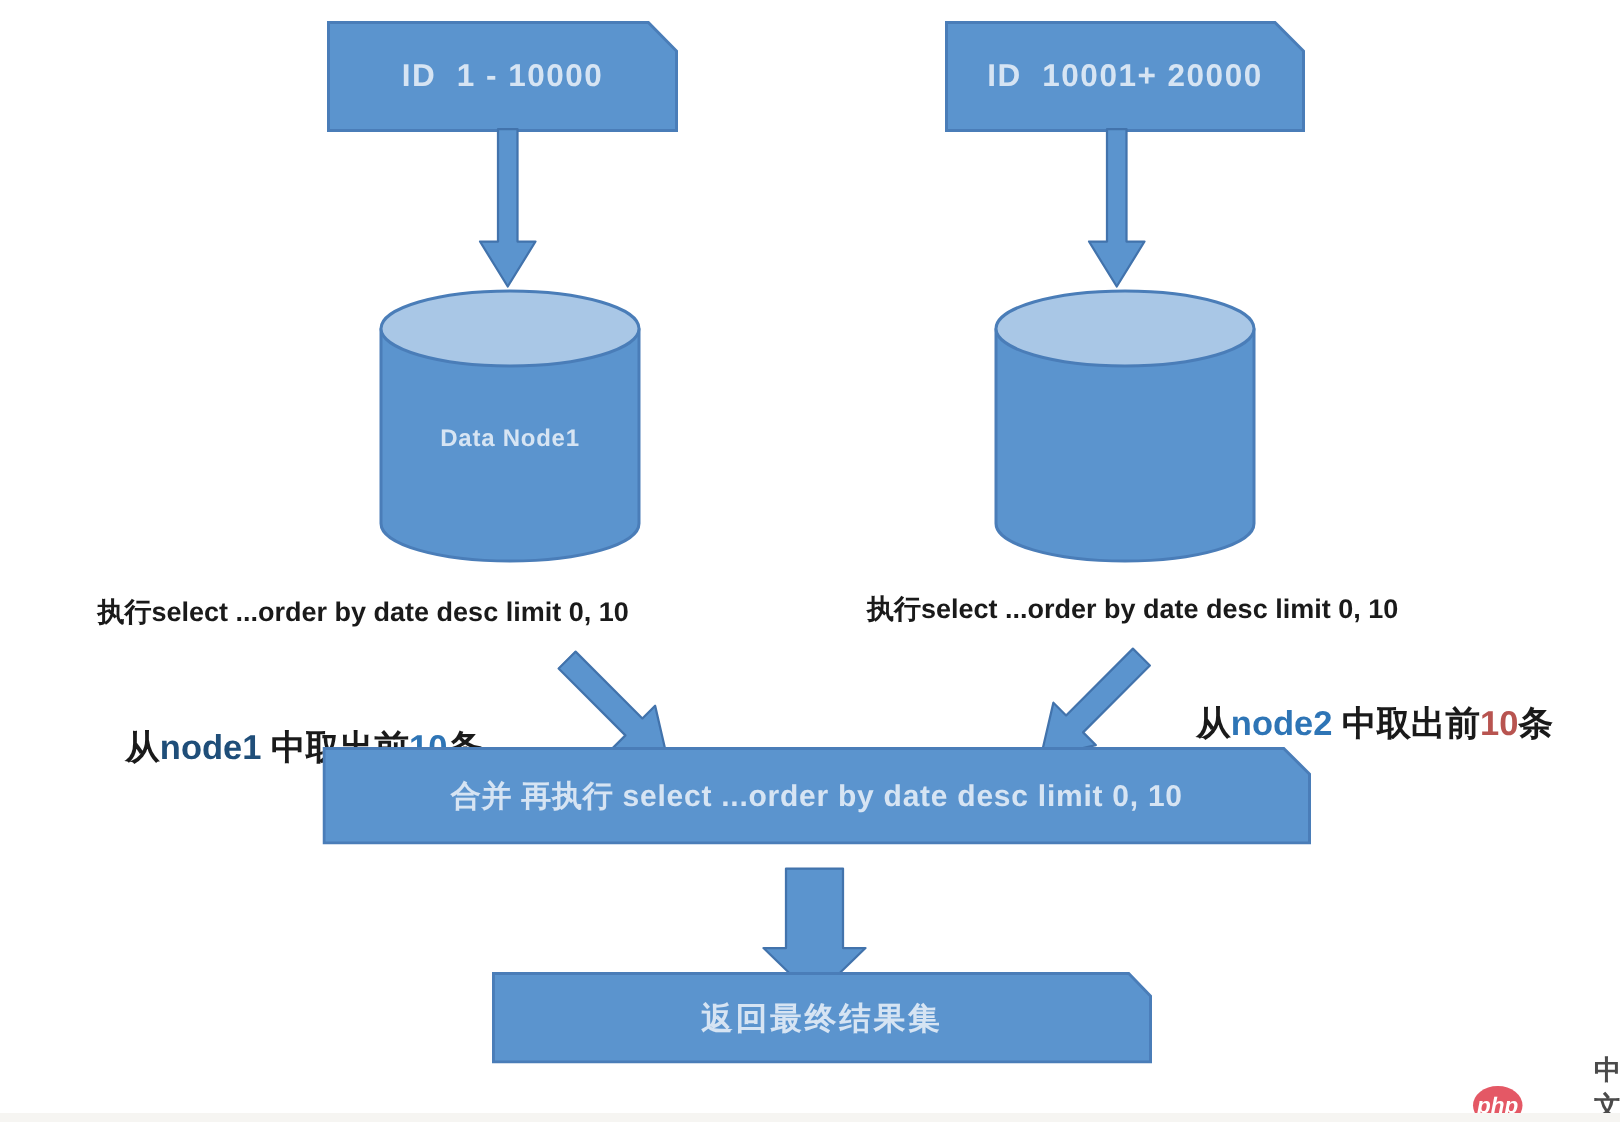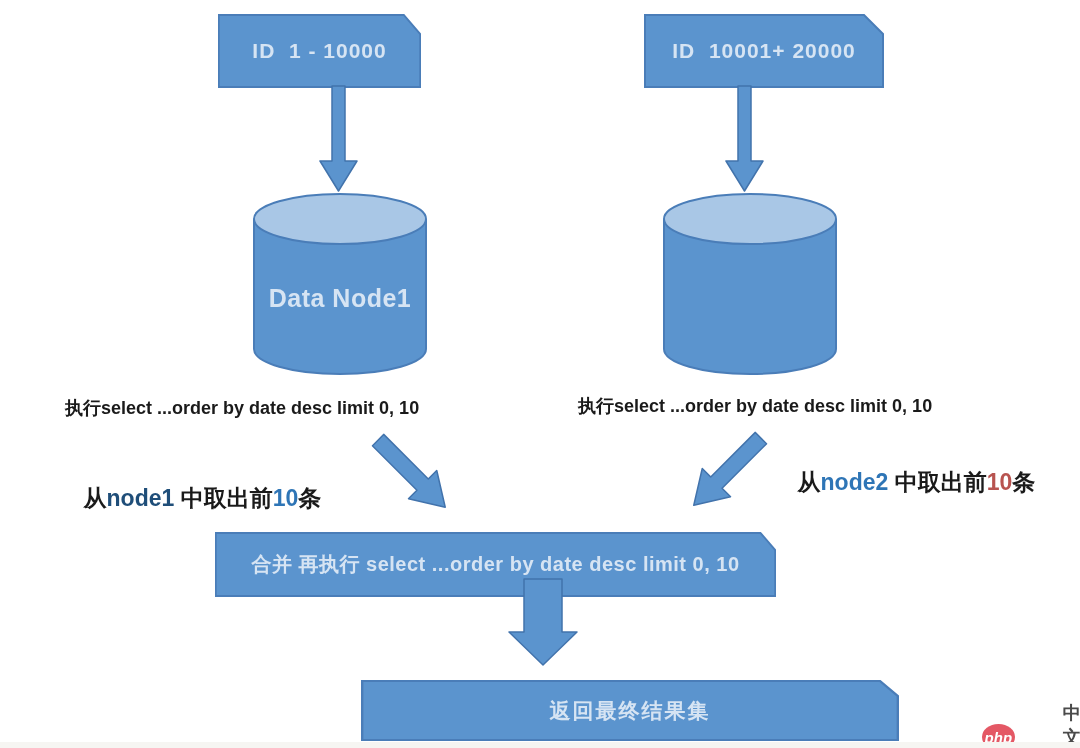--- a/index.html
+++ b/index.html
@@ -26,21 +26,21 @@
     font-weight:bold;white-space:pre;
   }
   .id-label{font-size:21px;letter-spacing:1px;}
   .merge-label{font-size:20px;font-weight:600;letter-spacing:.5px;}
   .final-label{font-size:21px;letter-spacing:2px;}
 
   .cylinder svg{position:absolute;left:0;top:0;}
   .cyl-label{
     position:absolute;left:0;top:92px;width:100%;
     text-align:center;color:var(--shape-text,#d9e7f5);
-    font-size:25px;font-weight:600;letter-spacing:.5px;
+    font-size:16px;font-weight:600;letter-spacing:.5px;
   }
 
   .exec-text{
     color:var(--text-black,#1a1a1a);
     font-size:18px;font-weight:bold;white-space:pre;
   }
   .fetch-text{
     color:var(--text-black,#1a1a1a);
     font-size:23px;font-weight:bold;white-space:pre;
   }
@@ -61,28 +61,28 @@
   }
   .logo-site{color:var(--logo-text,#4a4a4a);font-size:18px;font-weight:bold;margin-left:43px;}
 
   .bottom-strip{background:var(--strip-color,#f6f5f2);}
 </style>
 </head>
 <body>
 
 <div class="canvas">
 
-  <div class="abs snip-box" style="left:218px;top:14px;width:203px;height:74px;">
+  <div class="abs snip-box" style="left:218px;top:14px;width:203px;height:74px;padding-left:31px;">
     <svg viewBox="0 0 237 74" preserveAspectRatio="none">
       <polygon class="shape-fill" points="1,1 217,1 236,20 236,73 1,73"></polygon>
     </svg>
     <span class="box-label id-label">ID  1 - 10000</span>
   </div>
 
-  <div class="abs snip-box" style="left:630px;top:14px;width:240px;height:74px;margin-left:14px;">
+  <div class="abs snip-box" style="left:630px;top:14px;width:240px;height:74px;">
     <svg viewBox="0 0 240 74" preserveAspectRatio="none">
       <polygon class="shape-fill" points="1,1 220,1 239,20 239,73 1,73"></polygon>
     </svg>
     <span class="box-label id-label">ID  10001+ 20000</span>
   </div>
 
   <svg class="abs" style="left:319px;top:85px;" width="40" height="108" viewBox="0 0 40 108">
     <polygon class="arrow-fill" points="13,1 26,1 26,76 38,76 19.5,106 1,76 13,76"></polygon>
   </svg>
   <svg class="abs" style="left:725px;top:85px;" width="40" height="108" viewBox="0 0 40 108">
@@ -114,32 +114,32 @@
     <span>从</span><span class="node2-part">node2</span><span> 中取出前</span><span class="count-right-part">10</span><span>条</span>
   </div>
 
   <svg class="abs rot-left" style="left:391px;top:425px;" width="42" height="98" viewBox="0 0 42 98">
     <polygon class="arrow-fill" points="13,1 29,1 29,64 41,64 21,96 1,64 13,64"></polygon>
   </svg>
   <svg class="abs rot-right" style="left:706px;top:423px;" width="42" height="98" viewBox="0 0 42 98">
     <polygon class="arrow-fill" points="13,1 29,1 29,64 41,64 21,96 1,64 13,64"></polygon>
   </svg>
 
-  <div class="abs snip-box" style="left:215px;top:532px;width:545px;height:65px;padding-left:16px;">
+  <div class="abs snip-box" style="left:215px;top:498px;width:659px;height:65px;">
     <svg viewBox="0 0 653 65" preserveAspectRatio="none">
       <polygon class="shape-fill" points="1,1 635,1 652,18 652,64 1,64"></polygon>
     </svg>
     <span class="box-label merge-label">合并 再执行 select ...order by date desc limit 0, 10</span>
   </div>
 
   <svg class="abs" style="left:508px;top:578px;" width="70" height="88" viewBox="0 0 70 88">
     <polygon class="arrow-fill" points="16,1 54,1 54,54 69,54 35,87 1,54 16,54"></polygon>
   </svg>
 
-  <div class="abs snip-box" style="left:328px;top:680px;width:538px;height:61px;margin-left:33px;">
+  <div class="abs snip-box" style="left:328px;top:648px;width:440px;height:61px;">
     <svg viewBox="0 0 454 61" preserveAspectRatio="none">
       <polygon class="shape-fill" points="1,1 438,1 453,16 453,60 1,60"></polygon>
     </svg>
     <span class="box-label final-label">返回最终结果集</span>
   </div>
 
   <div class="abs watermark" style="left:982px;top:701px;">
     <div class="logo-ellipse">php</div>
     <div class="logo-site">中文网</div>
   </div>

